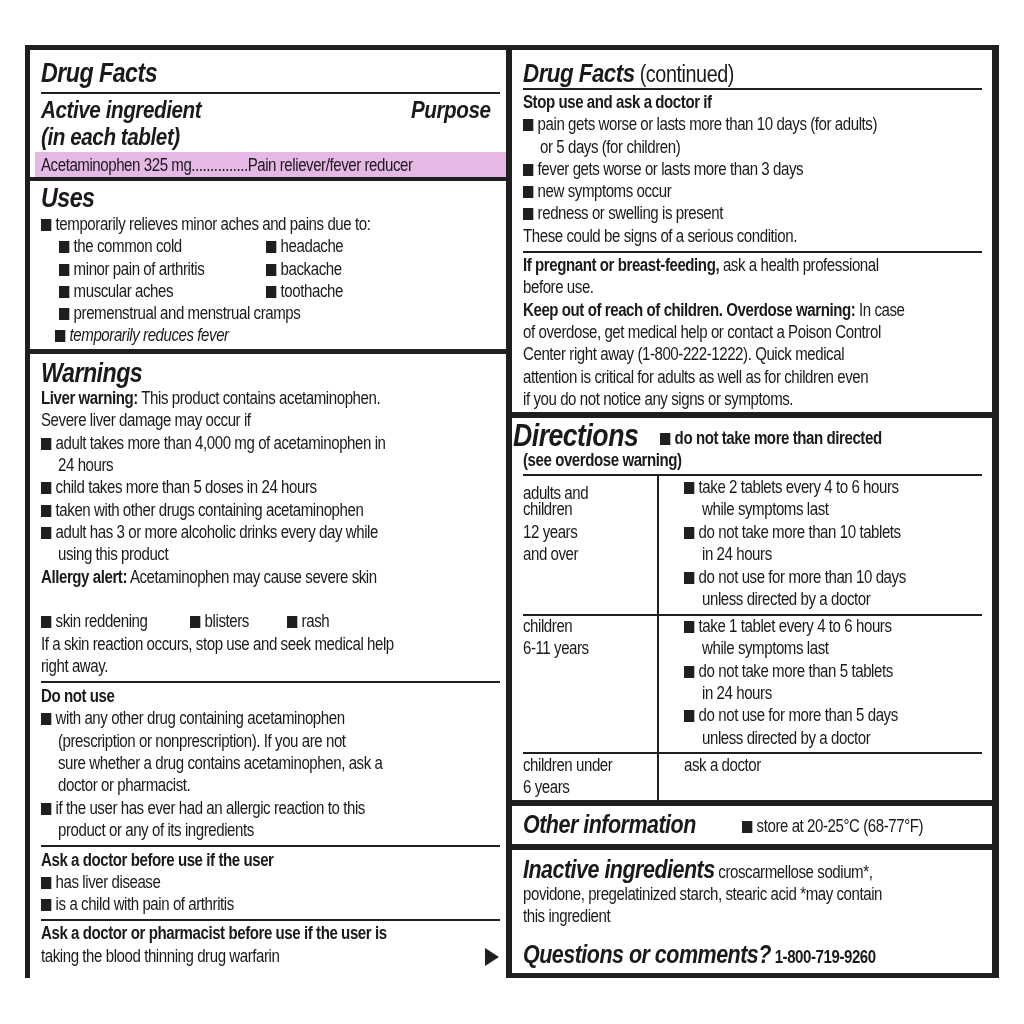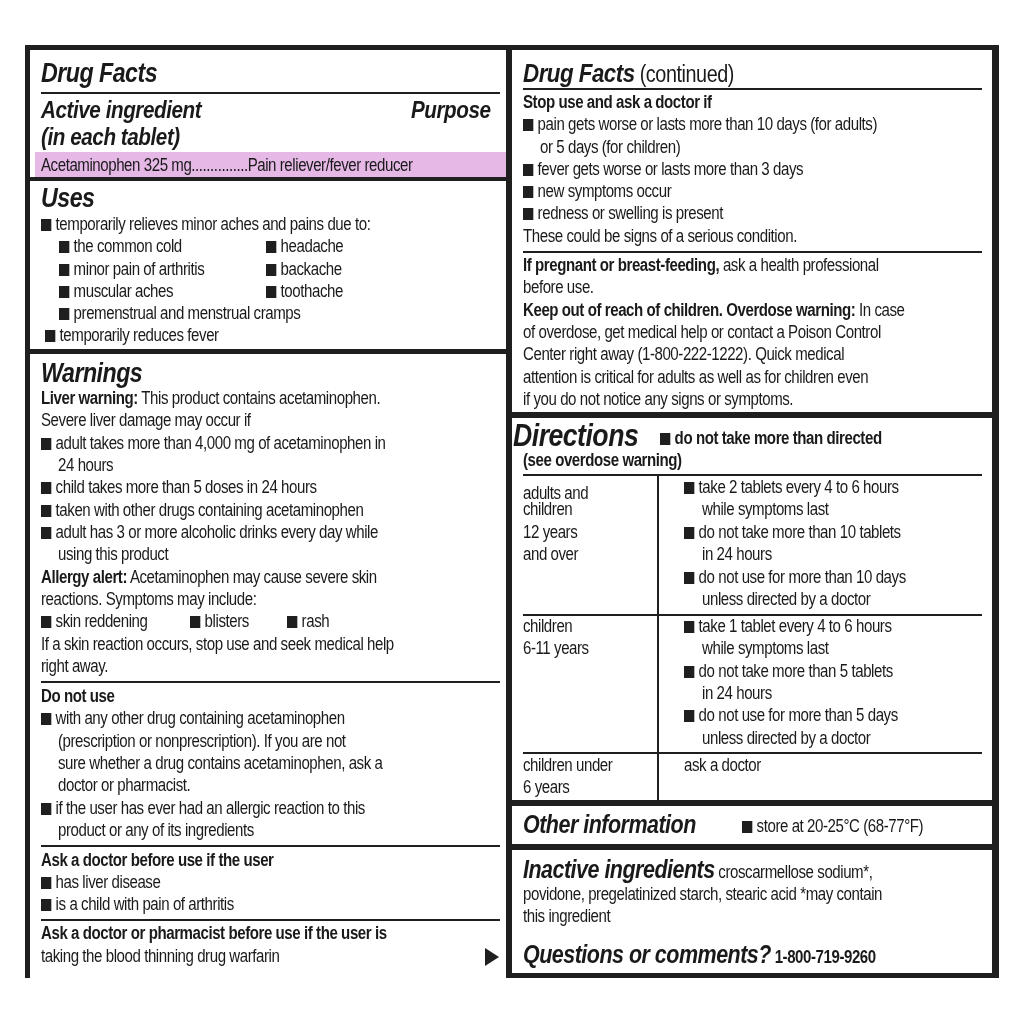--- a/index.html
+++ b/index.html
@@ -65,21 +65,21 @@
     <div class="line txt" style="left:11px; top:32px;">
       <span class="cond"><span class="sq"></span><span>temporarily relieves minor aches and pains due to:</span></span>
     </div>
     <div class="line txt" style="left:29px; top:54px;"><span class="cond"><span class="sq"></span><span>the common cold</span></span></div>
     <div class="line txt" style="left:29px; top:77px;"><span class="cond"><span class="sq"></span><span>minor pain of arthritis</span></span></div>
     <div class="line txt" style="left:29px; top:99px;"><span class="cond"><span class="sq"></span><span>muscular aches</span></span></div>
     <div class="line txt" style="left:236px; top:54px;"><span class="cond"><span class="sq"></span><span>headache</span></span></div>
     <div class="line txt" style="left:236px; top:77px;"><span class="cond"><span class="sq"></span><span>backache</span></span></div>
     <div class="line txt" style="left:236px; top:99px;"><span class="cond"><span class="sq"></span><span>toothache</span></span></div>
     <div class="line txt" style="left:29px; top:121px;"><span class="cond"><span class="sq"></span><span>premenstrual and menstrual cramps</span></span></div>
-    <div class="line txt" style="left:15px; top:143px;"><span class="cond"><span class="sq"></span><span>temporarily reduces fever</span></span></div>
+    <div class="line txt" style="left:25px; top:143px;font-style:italic;"><span class="cond"><span class="sq"></span><span>temporarily reduces fever</span></span></div>
   </div>
 
   <div class="panel" style="left:5px; top:309px; width:476px; height:798px;">
     <div class="line txt h-big" style="left:11px; top:4px;">
       <span class="cond">Warnings</span>
     </div>
     <div class="line txt" style="left:11px; top:33px;">
       <span class="cond"><span class="b">Liver warning:</span><span> This product contains acetaminophen.</span></span>
     </div>
     <div class="line txt" style="left:11px; top:55px;">
@@ -88,21 +88,20 @@
     <div class="line txt" style="left:11px; top:78px;"><span class="cond"><span class="sq"></span><span>adult takes more than 4,000 mg of acetaminophen in</span></span></div>
     <div class="line txt" style="left:28px; top:100px;"><span class="cond">24 hours</span></div>
     <div class="line txt" style="left:11px; top:122px;"><span class="cond"><span class="sq"></span><span>child takes more than 5 doses in 24 hours</span></span></div>
     <div class="line txt" style="left:11px; top:145px;"><span class="cond"><span class="sq"></span><span>taken with other drugs containing acetaminophen</span></span></div>
     <div class="line txt" style="left:11px; top:167px;"><span class="cond"><span class="sq"></span><span>adult has 3 or more alcoholic drinks every day while</span></span></div>
     <div class="line txt" style="left:28px; top:189px;"><span class="cond">using this product</span></div>
 
     <div class="line txt" style="left:11px; top:212px;">
       <span class="cond"><span class="b">Allergy alert:</span><span> Acetaminophen may cause severe skin</span></span>
     </div>
-    <div class="line txt" style="left:11px; top:234px;"><span class="cond">reactions. Symptoms may include:</span></div>
     <div class="line txt" style="left:11px; top:256px;"><span class="cond"><span class="sq"></span><span>skin reddening</span></span></div>
     <div class="line txt" style="left:160px; top:256px;"><span class="cond"><span class="sq"></span><span>blisters</span></span></div>
     <div class="line txt" style="left:257px; top:256px;"><span class="cond"><span class="sq"></span><span>rash</span></span></div>
     <div class="line txt" style="left:11px; top:279px;"><span class="cond">If a skin reaction occurs, stop use and seek medical help</span></div>
     <div class="line txt" style="left:11px; top:301px;"><span class="cond">right away.</span></div>
 
     <div class="rule" style="left:11px; top:327px; width:459px;"></div>
 
     <div class="line txt b" style="left:11px; top:331px;"><span class="cond">Do not use</span></div>
     <div class="line txt" style="left:11px; top:353px;"><span class="cond"><span class="sq"></span><span>with any other drug containing acetaminophen</span></span></div>

